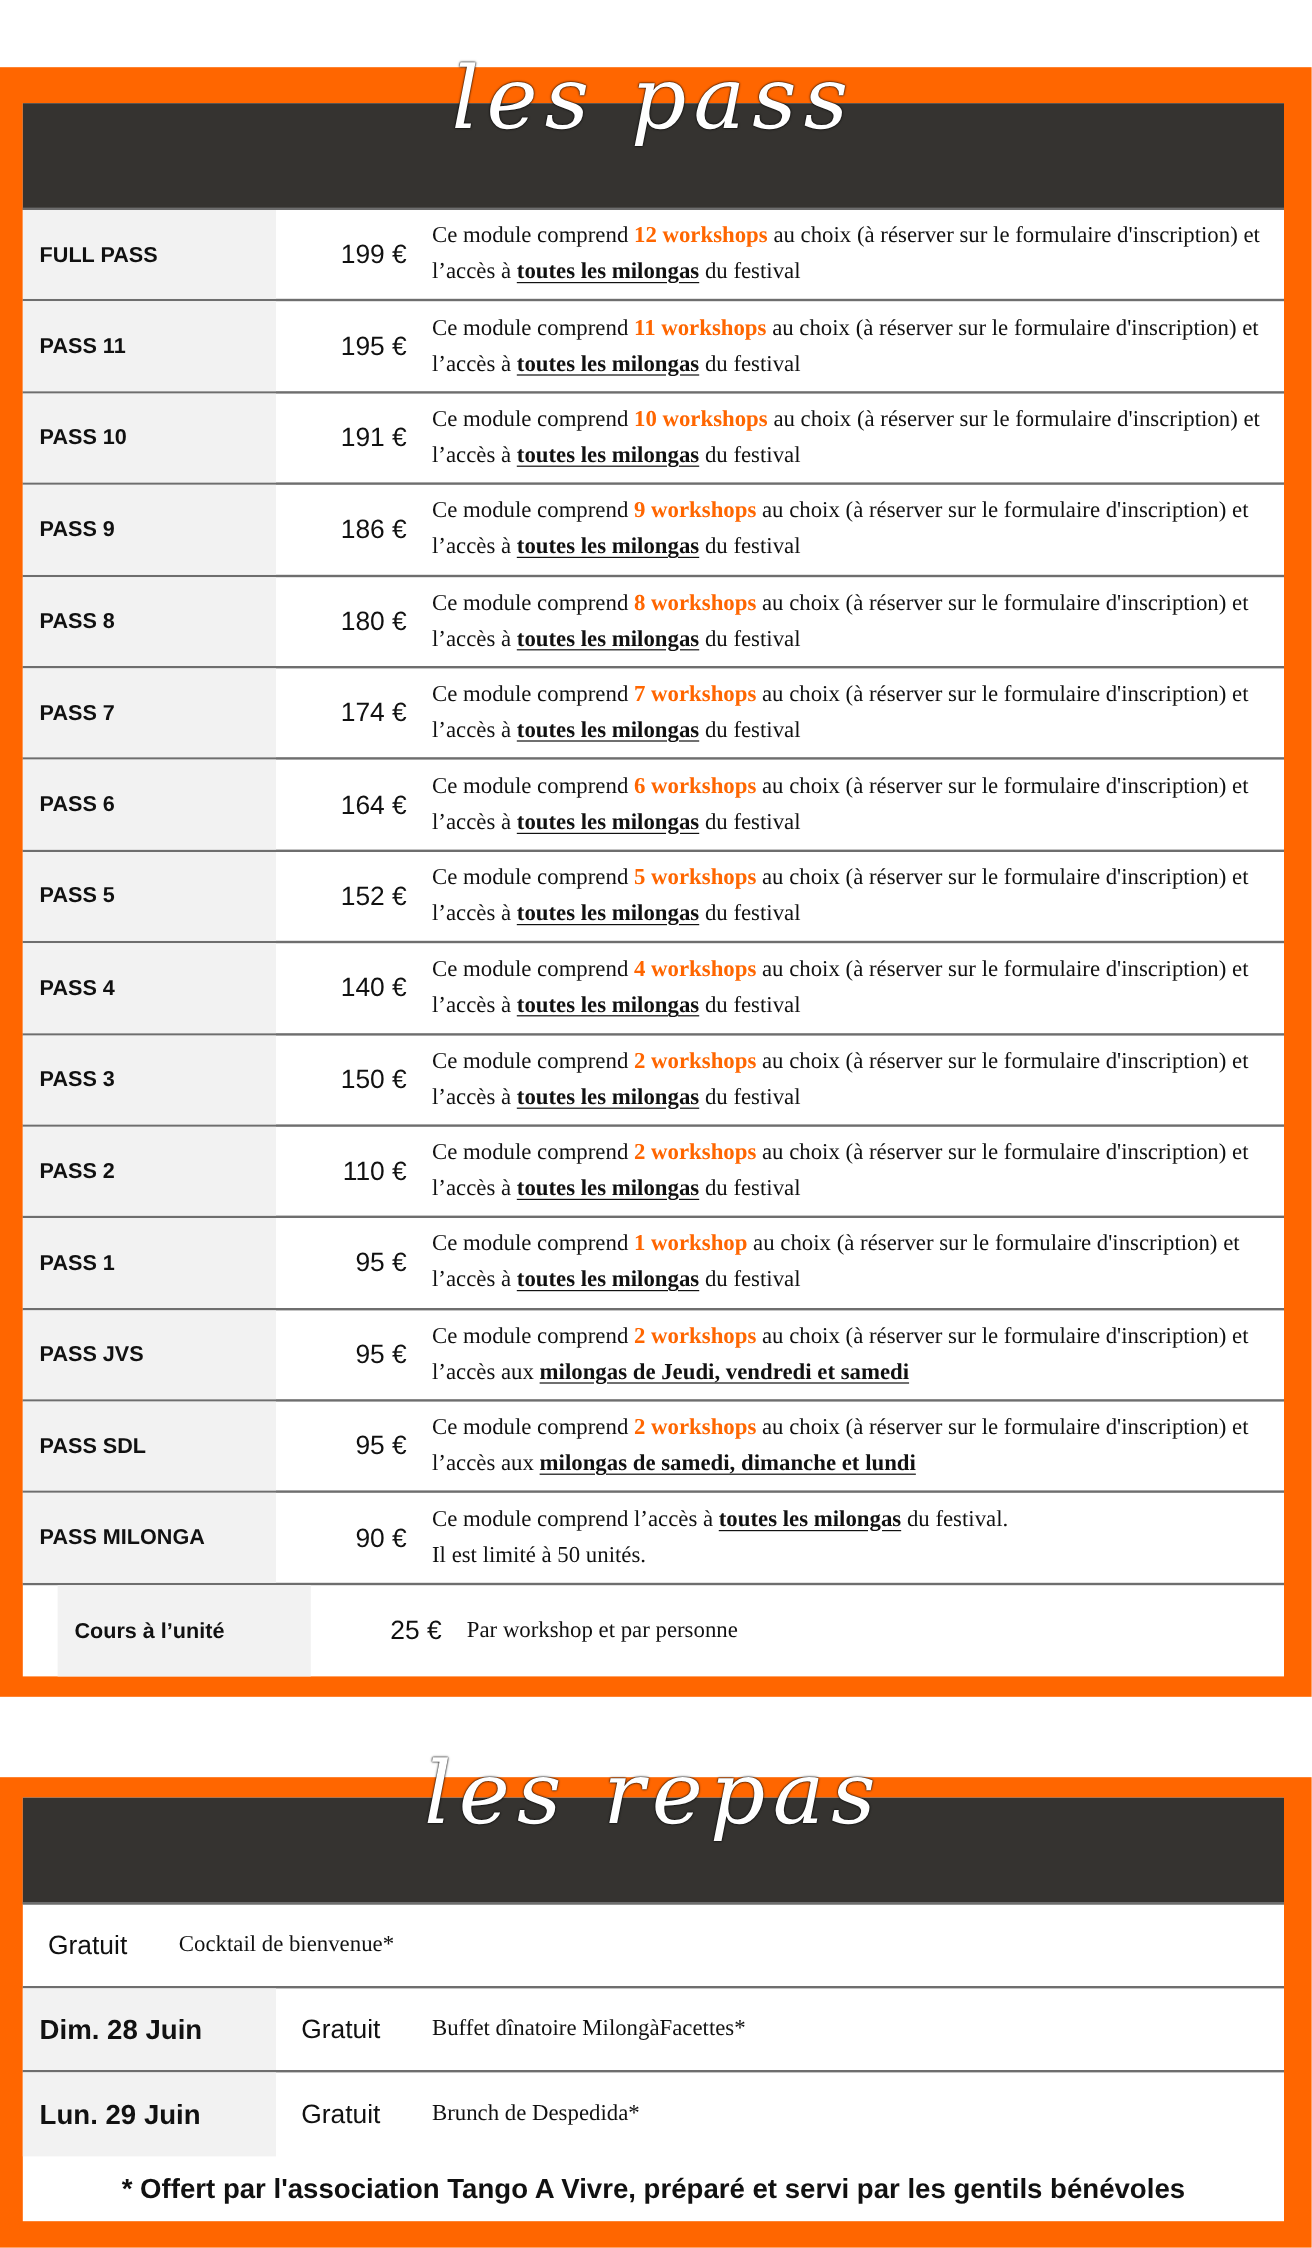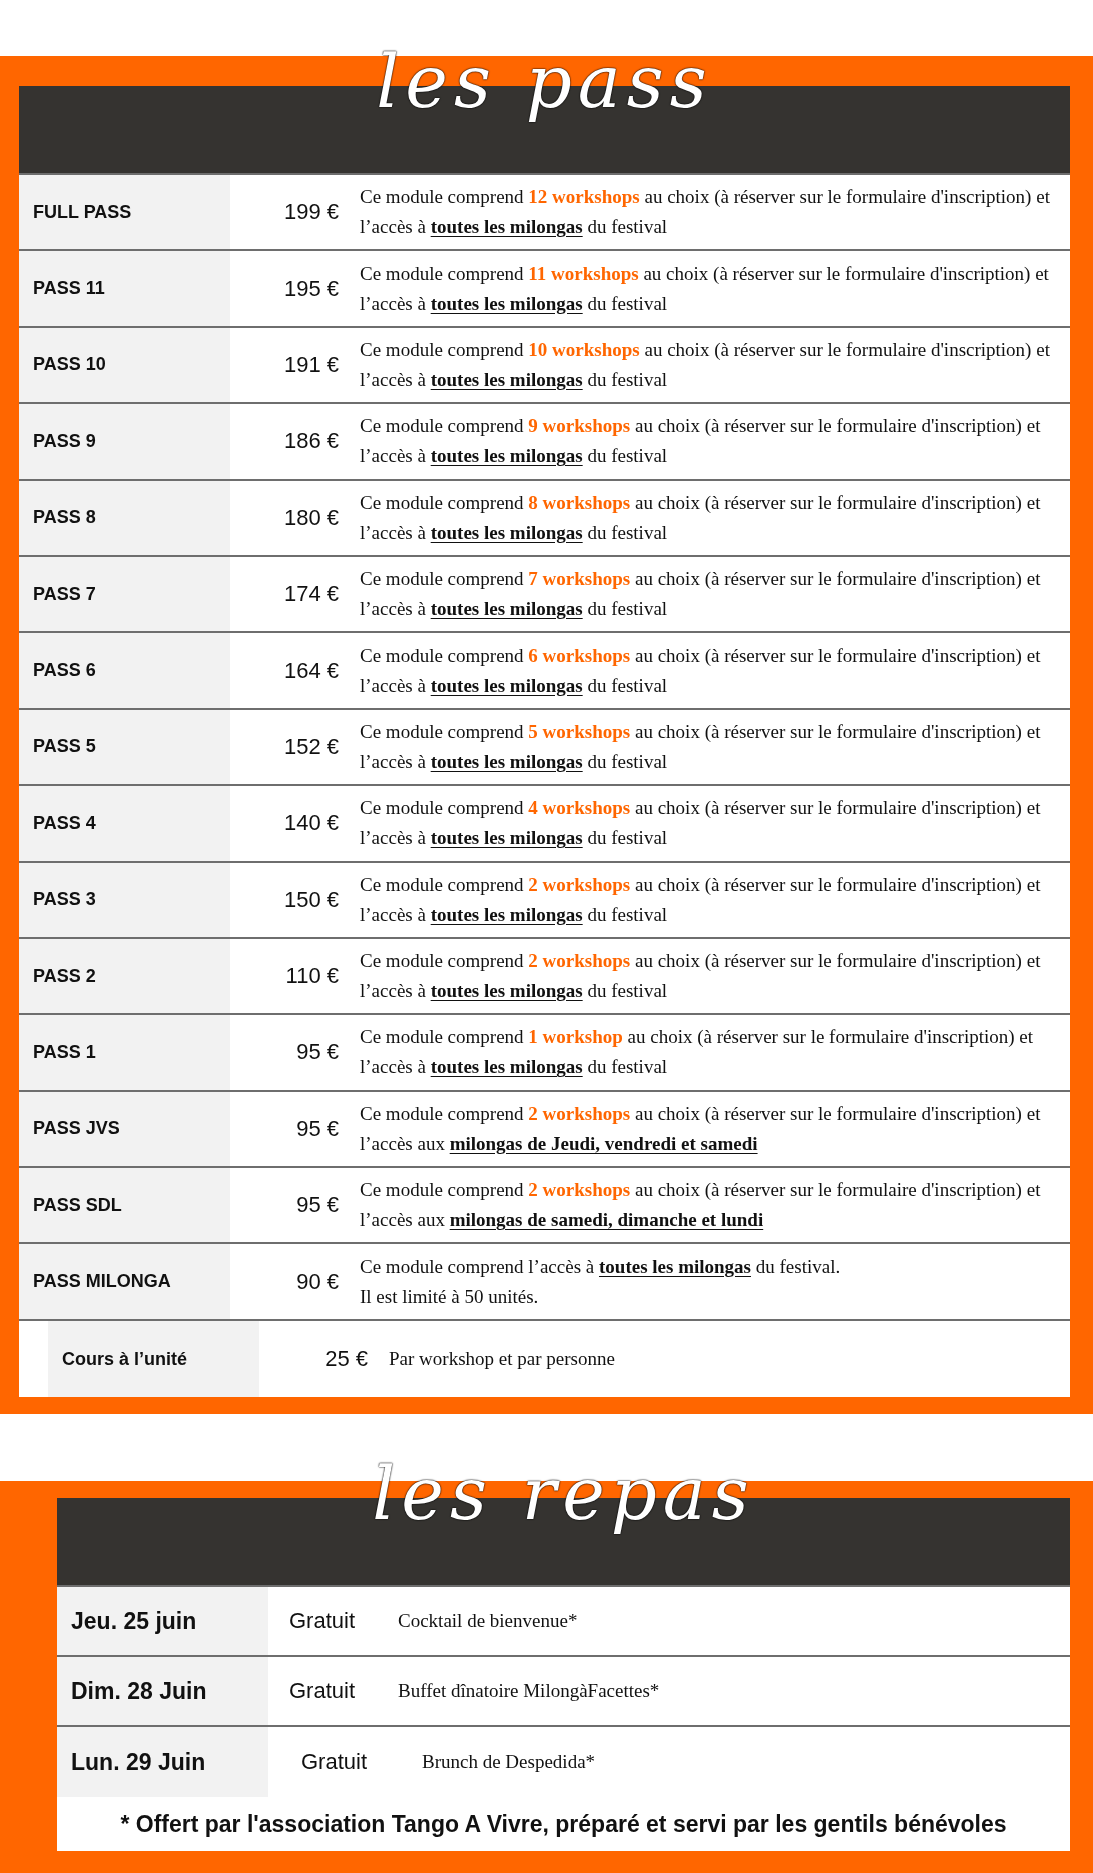--- a/index.html
+++ b/index.html
@@ -2,41 +2,41 @@
 <html><head>
 <meta charset="utf-8">
 <style>
   html, body { margin: 0; padding: 0; background: #ffffff; }
   body { width: 1093px; height: 1873px; position: relative; overflow: hidden;
          font-family: "Liberation Sans", "DejaVu Sans", sans-serif; color: #111; }
   .section { position: absolute; left: 0; width: 1093px; background: #ff6600; }
   .sec-pass { top: 56px; height: 1358px; }
   .sec-repas { top: 1481px; height: 392px; }
   .inner { position: absolute; left: 19px; right: 23px; top: 30px; background: #fff; }
-  .sec-repas .inner { top: 17px; margin-left: 38px; }
+  .sec-repas .inner { top: 17px; }
   .banner { height: 89px; background: #353330; position: relative; border-bottom: 2px solid #6d6d6d; box-sizing: border-box; }
   .script-title { position: absolute; left: 0; right: 0; top: -40px; text-align: center;
                   font-family: "DejaVu Serif", serif; font-style: italic; font-size: 72px;
                   color: #ffffff; letter-spacing: 6px; line-height: 1;
                   text-shadow: 0 0 1px #000, 0 0 2px #000; }
   .row { display: flex; height: 76.4px; border-bottom: 2px solid #6e6e6e; box-sizing: border-box; }
   .row:last-child { border-bottom: none; padding-left: 29px; }
   .c-label { width: 211px; background: #f2f2f2; display: flex; align-items: center;
              padding-left: 14px; box-sizing: border-box; font-weight: bold; font-size: 18px; }
   .c-price { width: 115px; display: flex; align-items: center; justify-content: flex-end;
              padding-right: 6px; box-sizing: border-box; font-size: 22px; }
   .c-desc { flex: 1; display: flex; flex-direction: column; justify-content: center;
             padding-left: 15px; font-size: 19px; line-height: 30px; font-family: Liberation Serif, serif; }
   .hl { color: #ff6600; font-weight: bold; }
   .ul { font-weight: bold; text-decoration: underline; text-underline-offset: 3px; }
   .rrow { display: flex; height: 70px; border-bottom: 2px solid #6e6e6e; box-sizing: border-box; }
   .rrow .c-label { font-size: 23px; }
   .rrow .c-price { justify-content: flex-start; padding-left: 21px; width: 115px; }
   .rrow .c-desc { font-size: 19px; }
-  .rrow.last { border-bottom: none; gap: 12px; }
+  .rrow.last { border-bottom: none; }
   .footnote { height: 54px; display: flex; align-items: center; justify-content: center;
               font-weight: bold; font-size: 23px; }
 </style>
 </head>
 <body>
 
 <div class="section sec-pass">
   <div class="inner">
     <div class="banner">
       <div class="script-title">les pass</div>
@@ -159,21 +159,20 @@
   </div>
 </div>
 
 <div class="section sec-repas">
   <div class="inner">
     <div class="banner">
       <div class="script-title">les repas</div>
     </div>
     <div id="repas-rows">
         <div class="rrow">
-          <div class="c-label">Jeu. 25 juin</div>
           <div class="c-price">Gratuit</div>
           <div class="c-desc">Cocktail de bienvenue*</div>
         </div>
         <div class="rrow">
           <div class="c-label">Dim. 28 Juin</div>
           <div class="c-price">Gratuit</div>
           <div class="c-desc">Buffet dînatoire MilongàFacettes*</div>
         </div>
         <div class="rrow last">
           <div class="c-label">Lun. 29 Juin</div>

